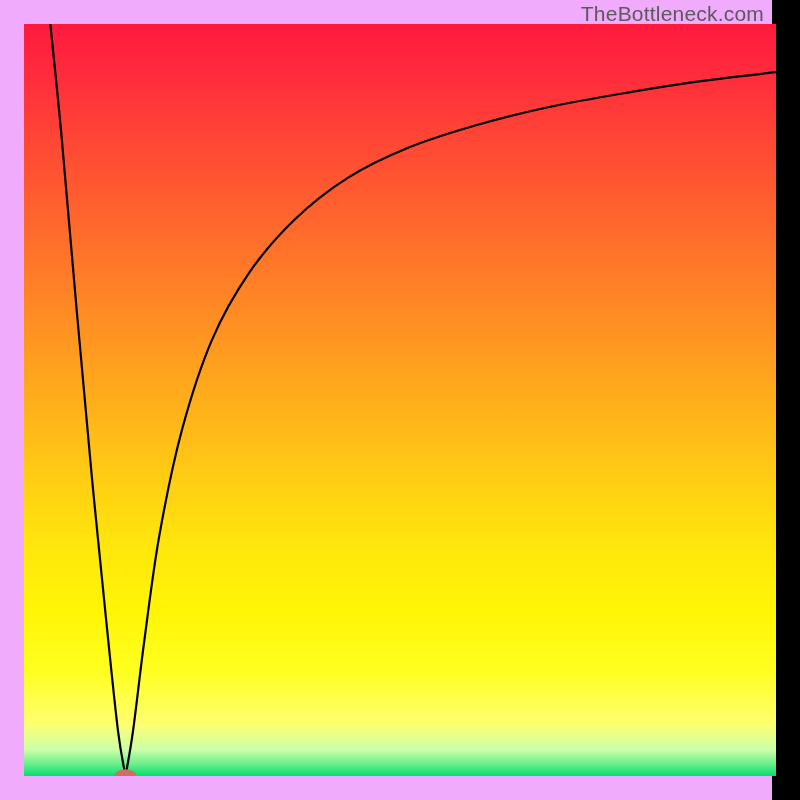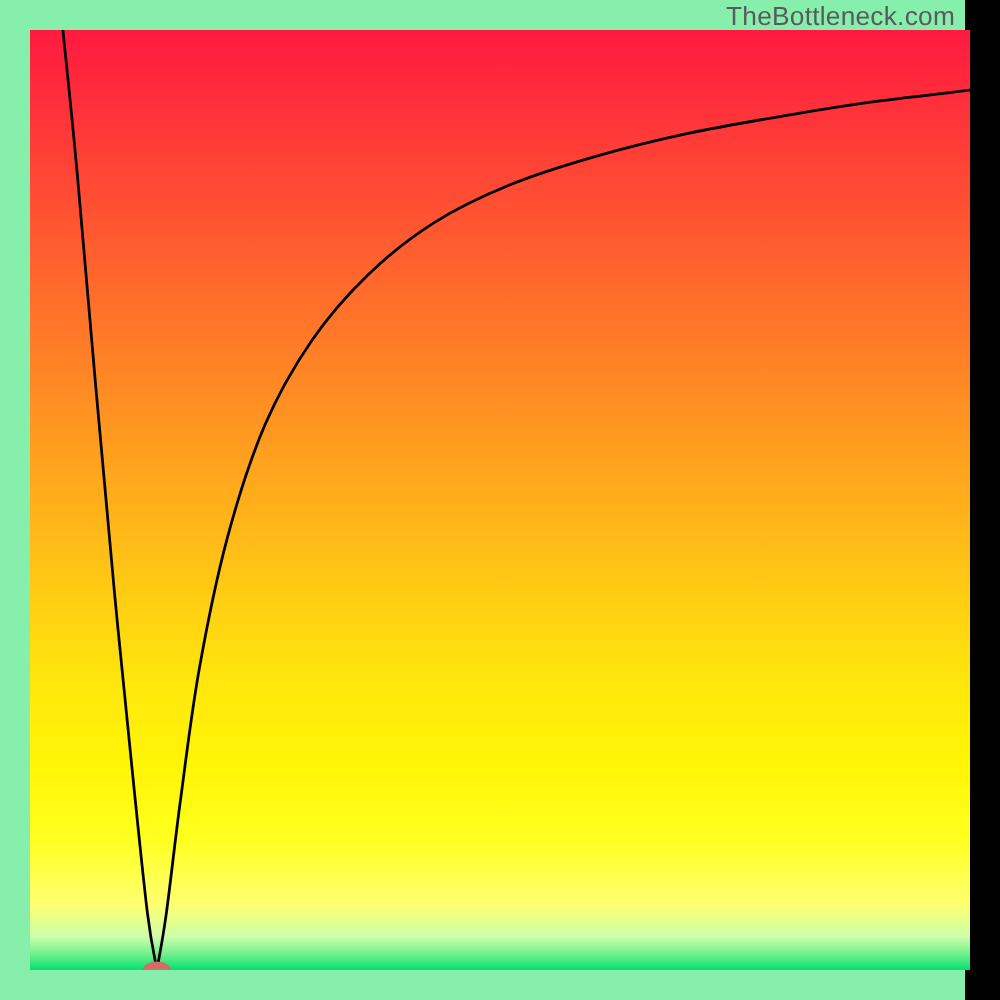--- a/index.html
+++ b/index.html
@@ -8,21 +8,21 @@
     width: 800px;
     height: 800px;
     overflow: hidden;
     background: #000;
     font-family: Arial, Helvetica, sans-serif;
   }
   .frame {
     position: relative;
     width: 772px;
     height: 800px;
-    background: #86efac;
+    background: #f0abfc;
   }
   .plot {
     position: absolute;
     left: 24px;
     top: 24px;
     width: 752px;
     height: 752px;
     overflow: hidden;
   }
   .watermark {

